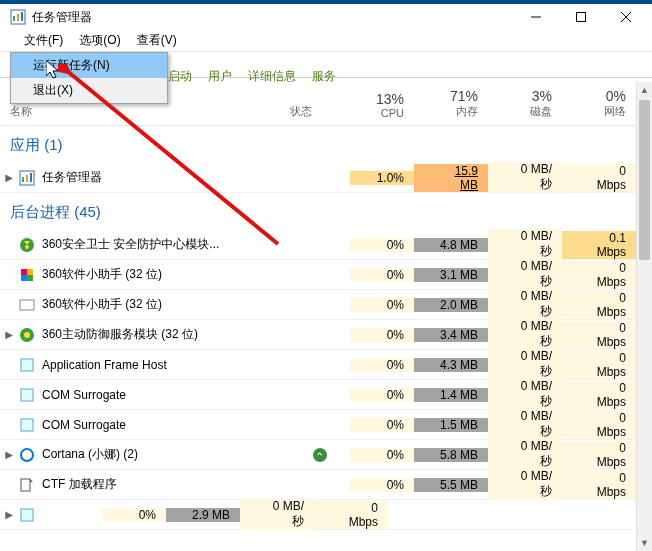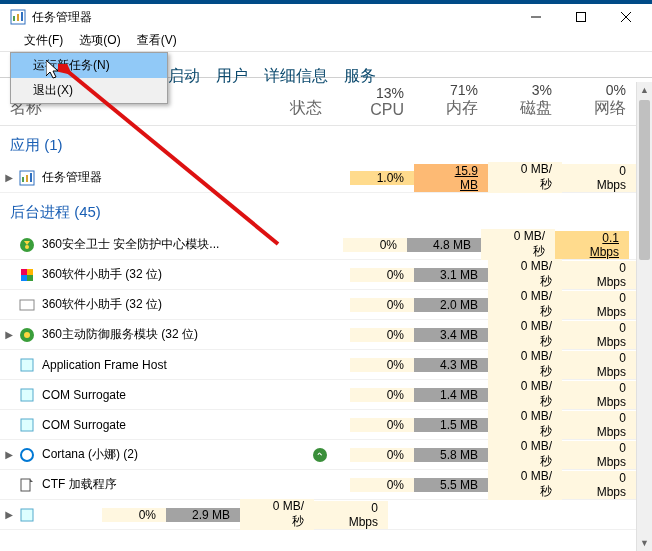--- a/index.html
+++ b/index.html
@@ -15,29 +15,29 @@
   .menubar .menu-item { padding: 2px 8px; cursor: default; }
   
   .dropdown { position: absolute; top: 52px; left: 10px; width: 158px; background: #f0f0f0; border: 1px solid #a0a0a0; box-shadow: 2px 2px 4px rgba(0,0,0,0.3); z-index: 10; }
   .dropdown .drop-item { padding: 4px 22px; font-size: 12px; }
   .dropdown .drop-item.hl { background: #91c9f7; }
   
   .cursor { position: absolute; top: 60px; left: 46px; z-index: 30; pointer-events:none; }
   .arrow-line { position: absolute; top: 64px; left: 58px; z-index: 25; pointer-events:none; }
   
   .tabs { height: 26px; display: flex; align-items: center; padding: 0 160px 0 160px; border-bottom: 1px solid #d0d0d0; }
-  .tabs .tab { padding: 4px 8px; font-size: 16px; color: #0c4a6e; margin-top: 24px; }
+  .tabs .tab { padding: 4px 8px; font-size: 12px; color: #4d7c0f; margin-top: 24px; }
   
   .headers { display: flex; height: 48px; border-bottom: 1px solid #e5e5e5; }
   .headers .col-name { flex: 1; display: flex; flex-direction: column; justify-content: flex-end; padding: 0 10px 6px 10px; }
   .headers .col-status { width: 60px; display:flex; flex-direction:column; justify-content:flex-end; padding-bottom:6px; text-align:left; }
   .headers .col { width: 64px; display: flex; flex-direction: column; justify-content: flex-end; align-items: flex-end; padding: 0 10px 6px 0; }
   .headers .col.wid { width: 74px; }
   .headers .pct { font-size: 14px; color: #444; }
-  .headers .lbl { font-size: 16px; color: #666; }
+  .headers .lbl { font-size: 11px; color: #666; }
   
   .rows { }
   .group-row { padding: 10px 10px 8px 10px; font-size: 15px; color: #1a5fb4; }
   .row { display: flex; align-items: center; height: 30px; border-bottom: 1px solid #f0f0f0; }
   .row .exp { width: 18px; text-align: center; color: #666; font-size: 10px; }
   .row .ico { width: 18px; margin-right: 6px; display:flex; align-items:center; justify-content:center; }
   .row .name { flex: 1; font-size: 12px; color: #000; padding-right: 4px; white-space: nowrap; overflow: hidden; text-overflow: ellipsis; }
   .row .status { width: 60px; display:flex; align-items:center; justify-content:center; }
   .row .suspend-icon { width: 14px; height: 14px; border-radius: 50%; background: #3a8f3a; display:flex; align-items:center; justify-content:center; }
   .row .cell { width: 64px; text-align: right; padding-right: 10px; font-size: 12px; padding-left: 26px; }
@@ -175,21 +175,21 @@
           <circle cx="8" cy="8" r="7" fill="#3a9e3a"></circle>
           <path d="M5 4 L11 4 L8 8 Z" fill="#ffd740"></path>
           <circle cx="8" cy="10" r="2" fill="#ffd740"></circle>
         </svg>
       </span>
     <span class="name">360安全卫士 安全防护中心模块...</span>
     <span class="status"></span>
     <span class="cell heat-l">0%</span>
     <span class="cell wid heat-m">4.8 MB</span>
     <span class="cell wid heat-l">0 MB/秒</span>
-    <span class="cell wid heat-h" style="margin-right:23px;text-decoration:underline;">0.1 Mbps</span>
+    <span class="cell wid heat-h" style="margin-right:16px;">0.1 Mbps</span>
   </div>
 
   <div class="row">
     <span class="exp"></span>
     <span class="ico">
         <svg width="16" height="16">
           <rect x="2" y="2" width="6" height="6" fill="#e05"></rect>
           <rect x="8" y="2" width="6" height="6" fill="#ffb400"></rect>
           <rect x="2" y="8" width="6" height="6" fill="#0a84ff"></rect>
           <rect x="8" y="8" width="6" height="6" fill="#3a9e3a"></rect>

